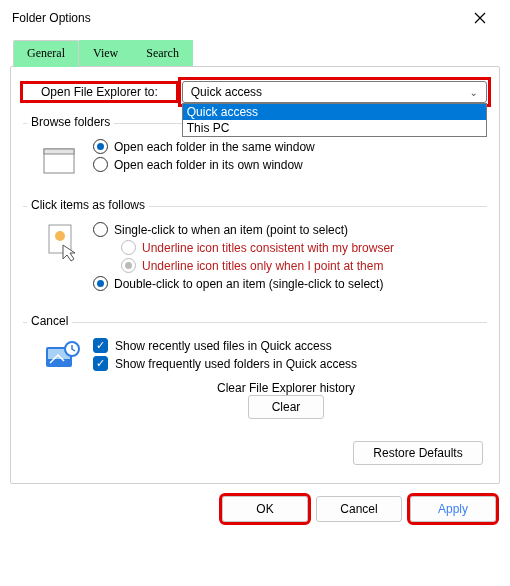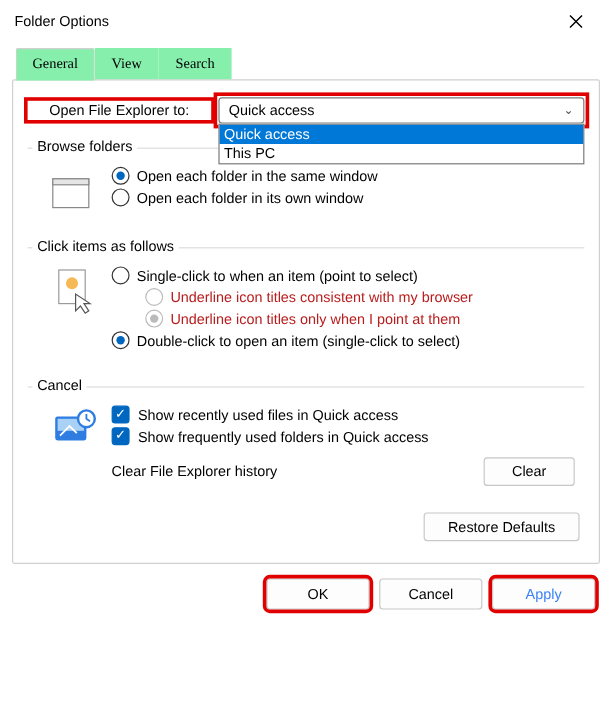--- a/index.html
+++ b/index.html
@@ -47,21 +47,21 @@
 .radio.disabled .dot-grey { width:7px; height:7px; border-radius:50%; background:#bbb; }
 .label-disabled { color: #b91c1c; }
 
 .check { width: 15px; height: 15px; border-radius: 3px; display: inline-flex; align-items: center; justify-content: center; margin-right: 7px; background: #fff; border:1px solid #888; flex-shrink:0; }
 .check.checked { background: #0067c0; border-color:#0067c0; color: #fff; font-size: 11px; line-height:1; }
 
 .click-items .icon-box, .privacy .icon-box { width: 44px; margin: 4px 8px 0 10px; display:flex; align-items:flex-start; justify-content:center; flex-shrink:0; }
 .click-items, .privacy { display:flex; }
 .click-opts, .priv-opts { flex:1; }
 
-.clear-row { display:flex; align-items:center; margin: 10px 0 4px 52px; }
+.clear-row { display:flex; align-items:center; margin: 10px 0 4px 52px; flex-direction: column; }
 .clear-row .text { flex:1; font-size:12px; }
 
 .btn { border: 1px solid #c8c8c8; border-radius: 3px; background: #fdfdfd; padding: 4px 18px; font-size: 12px; min-width: 76px; text-align:center; }
 .btn.disabled { color: #3b82f6; }
 
 .restore-row { display:flex; justify-content:flex-end; margin: 10px 4px 2px 0; }
 
 .footer { display:flex; justify-content:flex-end; gap: 8px; padding: 12px 14px 14px 0; }
 .footer .btn { min-width: 86px; padding: 5px 0; }
 

